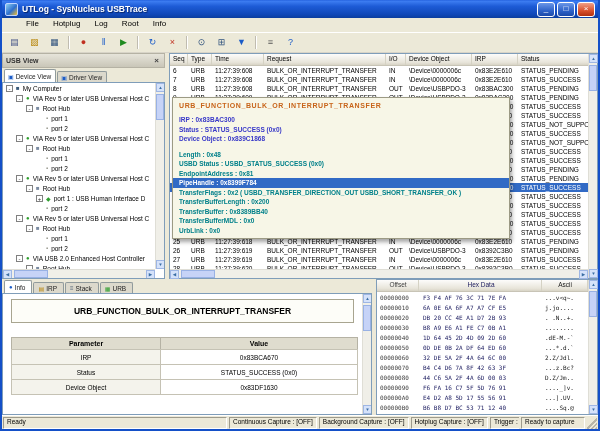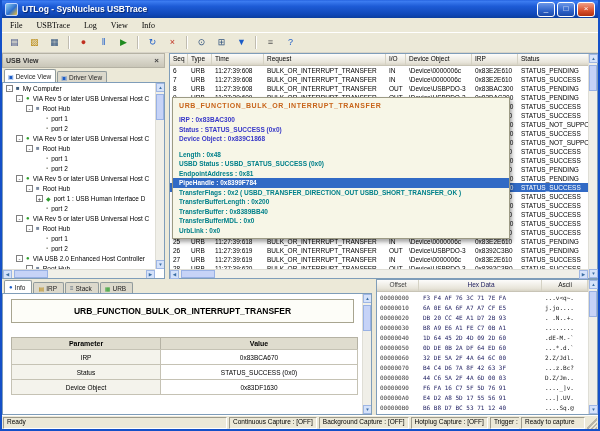--- a/index.html
+++ b/index.html
@@ -12,21 +12,21 @@
     background:linear-gradient(180deg,#2664E0 0%,#3B7BF0 8%,#1D5BD6 35%,#1048B8 80%,#0B3E9E 100%);color:#fff;}
   .app-icon{width:11px;height:11px;margin-right:4px;border-radius:2px;border:1px solid #BFD4FF;
     background:linear-gradient(135deg,#8FD0F0 0%,#2D6FD0 55%,#F0C030 100%);}
   .title-text{flex:1;font-size:8.5px;font-weight:bold;white-space:nowrap;text-shadow:1px 1px 1px #04246A;}
   .winbtns{display:flex;gap:2px;}
   .winbtn{width:16px;height:13px;border-radius:3px;border:1px solid #fff;display:flex;align-items:center;
     justify-content:center;font-size:8px;line-height:8px;color:#fff;
     background:linear-gradient(180deg,#6A96E8,#2E62C8 60%,#1C4AA8);}
   .winbtn.close{background:linear-gradient(180deg,#F0A088,#D8502C 60%,#B03010);}
   
-  .menubar{height:14px;flex:none;display:flex;align-items:center;padding-left:1px;border-bottom:1px solid #FFFFFF;font-family:Liberation Serif, serif;}
+  .menubar{height:14px;flex:none;display:flex;align-items:flex-start;padding-left:17px;border-bottom:1px solid #FFFFFF;}
   .menu-item{font-size:8px;padding:1px 7px;color:#000;}
   .toolbar{height:19px;flex:none;display:flex;align-items:center;padding-left:3px;gap:1px;border-bottom:1px solid #D8D4C8;}
   .tb-btn{width:17px;height:16px;display:flex;align-items:center;justify-content:center;border:1px solid transparent;border-radius:2px;}
   .tb-ico{font-size:9px;line-height:1;}
   .tb-sep{width:1px;height:13px;background:#C0BCB0;border-right:1px solid #FFFFFF;margin:0 3px;}
   
   .main{flex:1;display:flex;min-height:0;}
   .splitter{width:4px;flex:none;background:#ECE9D8;}
   
   .usbview{width:163px;flex:none;display:flex;flex-direction:column;min-height:0;}
@@ -139,23 +139,23 @@
           <span>□</span>
         </div>
       <div class="winbtn close">
           <span>×</span>
         </div>
     </div>
   </div>
 
   <div class="menubar">
       <div class="menu-item">File</div>
-      <div class="menu-item">USBTrace</div>
+      <div class="menu-item">Hotplug</div>
       <div class="menu-item">Log</div>
-      <div class="menu-item">View</div>
+      <div class="menu-item">Root</div>
       <div class="menu-item">Info</div>
     </div>
   <div class="toolbar">
       <div class="tb-btn">
         <span class="tb-ico" style="color: rgb(74, 90, 138);">▤</span>
       </div>
       <div class="tb-btn">
         <span class="tb-ico" style="color: rgb(184, 134, 11);">▨</span>
       </div>
       <div class="tb-btn">

